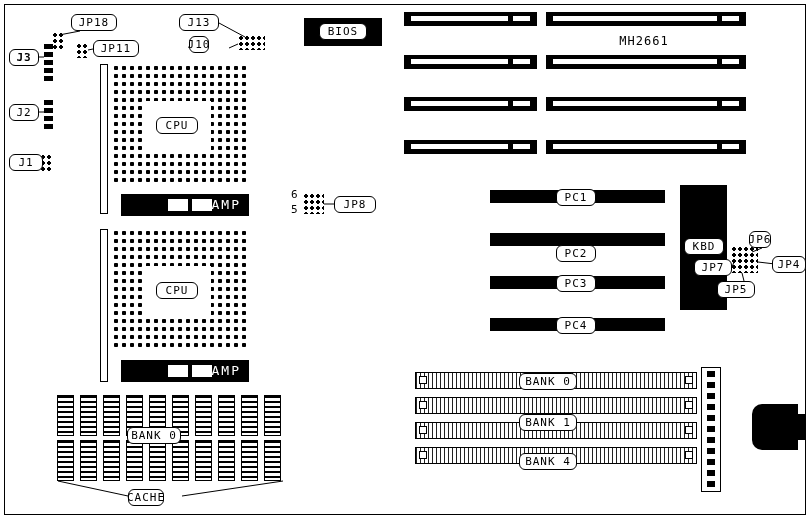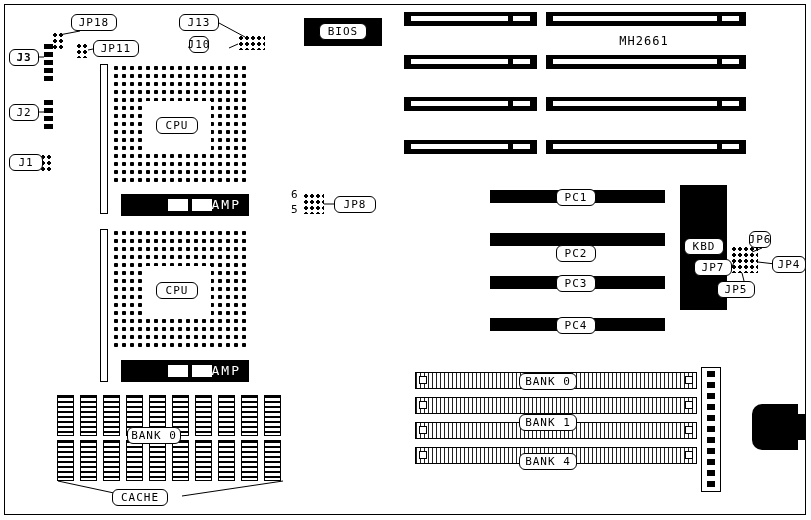--- a/index.html
+++ b/index.html
@@ -143,21 +143,21 @@
   <div class="lbl" style="left:519px;top:414px;width:58px;">BANK 1</div>
   <div class="lbl" style="left:519px;top:453px;width:58px;">BANK 4</div>
 
   <div class="respack">
       <i></i>
     </div>
   <div class="din-main"></div>
   <div class="din-nub"></div>
 
   <div class="lbl" style="left:127px;top:427px;width:54px;">BANK 0</div>
-  <div class="lbl" style="left:112px;top:489px;width:56px;">CACHE</div>
+  <div class="lbl" style="left:128px;top:489px;width:36px;">CACHE</div>
 
 <div class="isa" style="left: 404px; top: 12px; width: 133px;">
       <span class="stripe"></span>
       <span class="notch"></span>
     </div>
     <div class="isa" style="left: 546px; top: 12px; width: 200px;">
       <span class="stripe"></span>
       <span class="notch"></span>
     </div>
     <div class="isa" style="left: 404px; top: 55px; width: 133px;">

